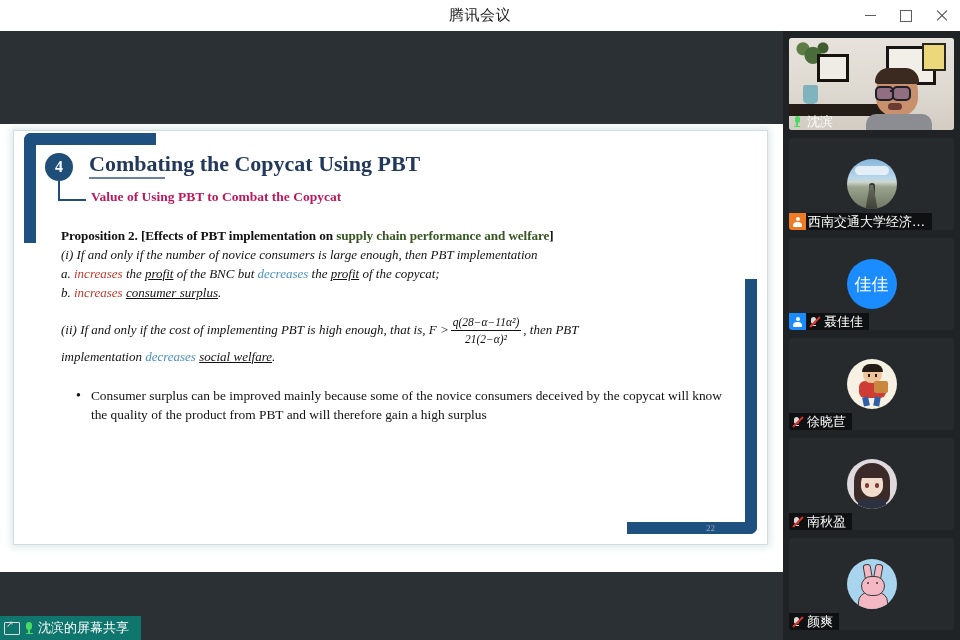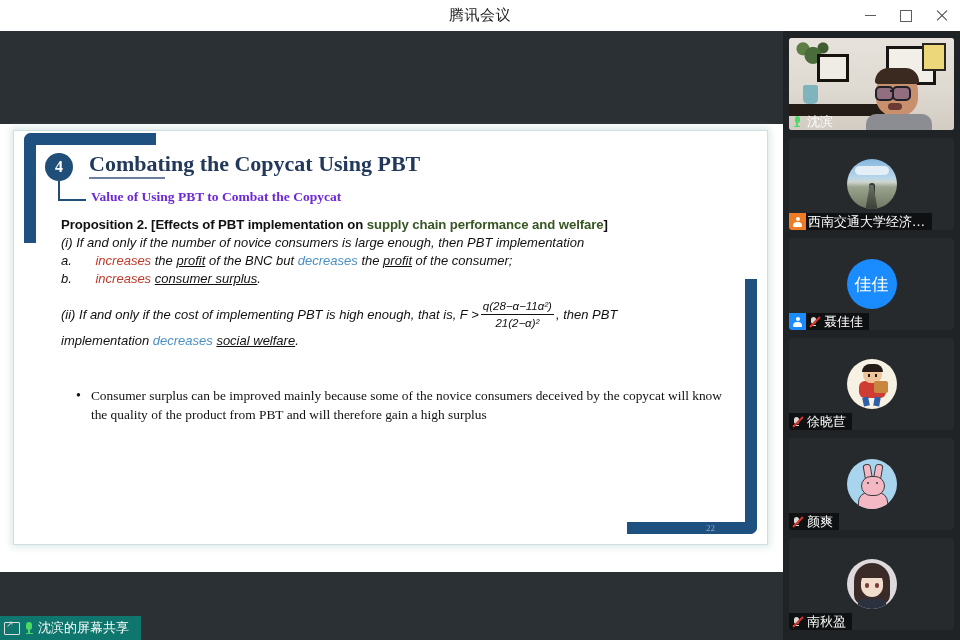--- a/index.html
+++ b/index.html
@@ -130,46 +130,46 @@
     font-family: "Liberation Serif", serif;
     font-weight: bold; font-size: 22px;
     color: #23395b;
     white-space: nowrap;
   }
   .slide-title .ul { border-bottom: 2px solid #6b7fa0; padding-bottom: 1px; }
   .slide-subtitle {
     position: absolute; left: 77px; top: 58px;
     font-family: "Liberation Serif", serif;
     font-weight: bold; font-size: 13.5px;
-    color: #6d28d9;
+    color: #be185d;
     white-space: nowrap;
   }
 
   
   .body-wrap {
-    position: absolute; left: 47px; top: 86px;
+    position: absolute; left: 47px; top: 97px;
     width: 660px;
-    font-family: Liberation Sans, sans-serif;
+    font-family: Liberation Serif, serif;
     color: #111111;
   }
   .prop-head {
     font-size: 13.2px; font-weight: bold;
     letter-spacing: -0.1px;
     white-space: nowrap;
   }
   .grn { color: #375623; }
   .line-i {
     font-size: 13px; font-style: italic;
     margin-top: 3px; white-space: nowrap;
   }
   .line-a, .line-b {
     font-size: 13px; font-style: italic;
     margin-top: 3px; white-space: nowrap;
   }
-  .inc { color: #c0392b; font-style: italic; margin-left: 20px; }
+  .inc { color: #c0392b; font-style: italic; }
   .dec { color: #4a90c4; font-style: italic; }
   .u   { text-decoration: underline; }
 
   .line-ii {
     font-size: 13px; font-style: italic;
     margin-top: 14px;
     line-height: 30px;
     white-space: nowrap;
   }
   .frac {
@@ -550,21 +550,21 @@
 
         <div class="body-wrap">
 
           <div class="prop-head">
             <span>Proposition 2. [Effects of PBT implementation on </span><span class="grn">supply chain performance and welfare</span><span>]</span>
           </div>
 
           <div class="line-i">(i) If and only if the number of novice consumers is large enough, then PBT implementation</div>
 
           <div class="line-a">
-            <span>a. </span><span class="inc">increases</span><span> the </span><span class="u">profit</span><span> of the BNC but </span><span class="dec">decreases</span><span> the </span><span class="u">profit</span><span> of the consumer;</span>
+            <span>a. </span><span class="inc">increases</span><span> the </span><span class="u">profit</span><span> of the BNC but </span><span class="dec">decreases</span><span> the </span><span class="u">profit</span><span> of the copycat;</span>
           </div>
 
           <div class="line-b">
             <span>b. </span><span class="inc">increases</span><span> </span><span class="u">consumer surplus</span><span>.</span>
           </div>
 
           <div class="line-ii">
             <span>(ii) If and only if the cost of implementing PBT is high enough, that is, F &gt;</span><span class="frac"><span class="num">q(28−α−11α²)</span><span class="den">21(2−α)²</span></span><span>, then PBT</span>
           </div>
 
@@ -678,20 +678,43 @@
               <span class="base"></span>
               <span class="slash"></span>
             </span>
         </span>
         <span class="tile-name">徐晓苣</span>
       </div>
     </div>
 
     <div class="tile">
       <div class="tile-inner">
+        <div class="avatar av-anime">
+          <span class="a-hair-back"></span>
+            <span class="a-face"></span>
+            <span class="a-bang"></span>
+          <span class="a-eye-l"></span>
+            <span class="a-eye-r"></span>
+            <span class="a-collar"></span>
+        </div>
+      </div>
+      <div class="name-strip">
+        <span class="mic-wrap">
+          <span class="mic-off">
+              <span class="cap"></span>
+              <span class="base"></span>
+              <span class="slash"></span>
+            </span>
+        </span>
+        <span class="tile-name">南秋盈</span>
+      </div>
+    </div>
+
+    <div class="tile">
+      <div class="tile-inner">
         <div class="avatar av-rabbit">
           <span class="r-ear-l"></span>
             <span class="r-ear-r"></span>
           <span class="r-body"></span>
             <span class="r-head"></span>
           <span class="r-eye-l"></span>
             <span class="r-eye-r"></span>
         </div>
       </div>
       <div class="name-strip">
@@ -699,37 +722,14 @@
           <span class="mic-off">
               <span class="cap"></span>
               <span class="base"></span>
               <span class="slash"></span>
             </span>
         </span>
         <span class="tile-name">颜爽</span>
       </div>
     </div>
 
-    <div class="tile">
-      <div class="tile-inner">
-        <div class="avatar av-anime">
-          <span class="a-hair-back"></span>
-            <span class="a-face"></span>
-            <span class="a-bang"></span>
-          <span class="a-eye-l"></span>
-            <span class="a-eye-r"></span>
-            <span class="a-collar"></span>
-        </div>
-      </div>
-      <div class="name-strip">
-        <span class="mic-wrap">
-          <span class="mic-off">
-              <span class="cap"></span>
-              <span class="base"></span>
-              <span class="slash"></span>
-            </span>
-        </span>
-        <span class="tile-name">南秋盈</span>
-      </div>
-    </div>
-
   </div>
 </div>
 
 </body></html>

